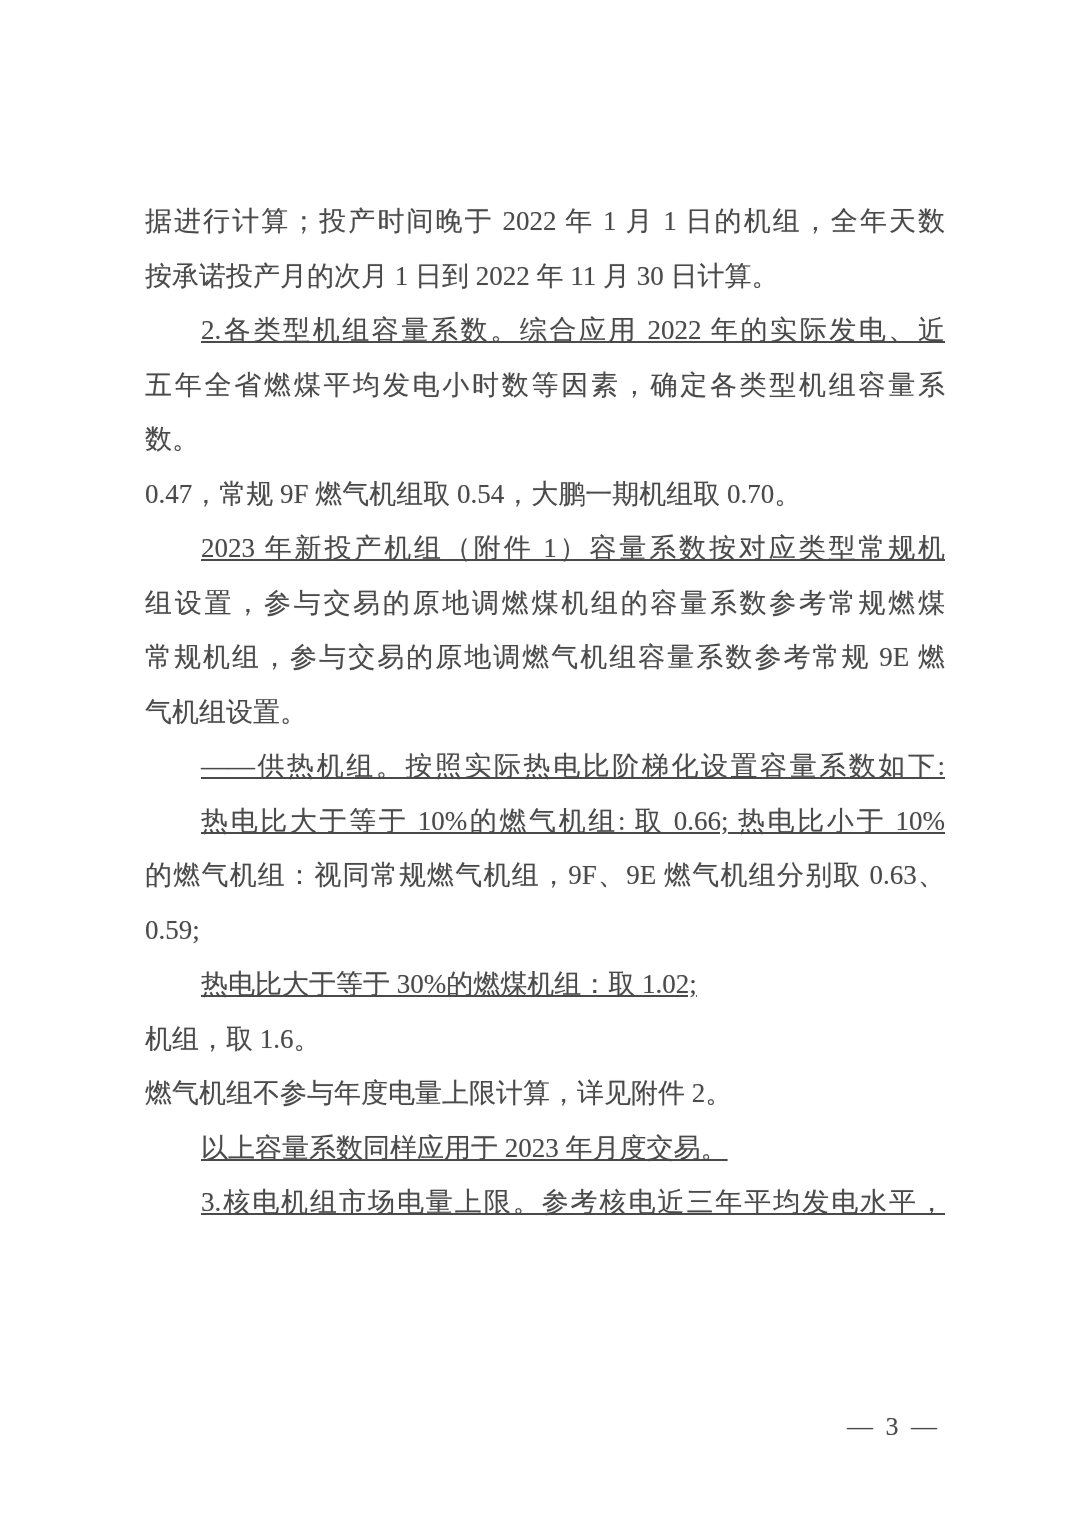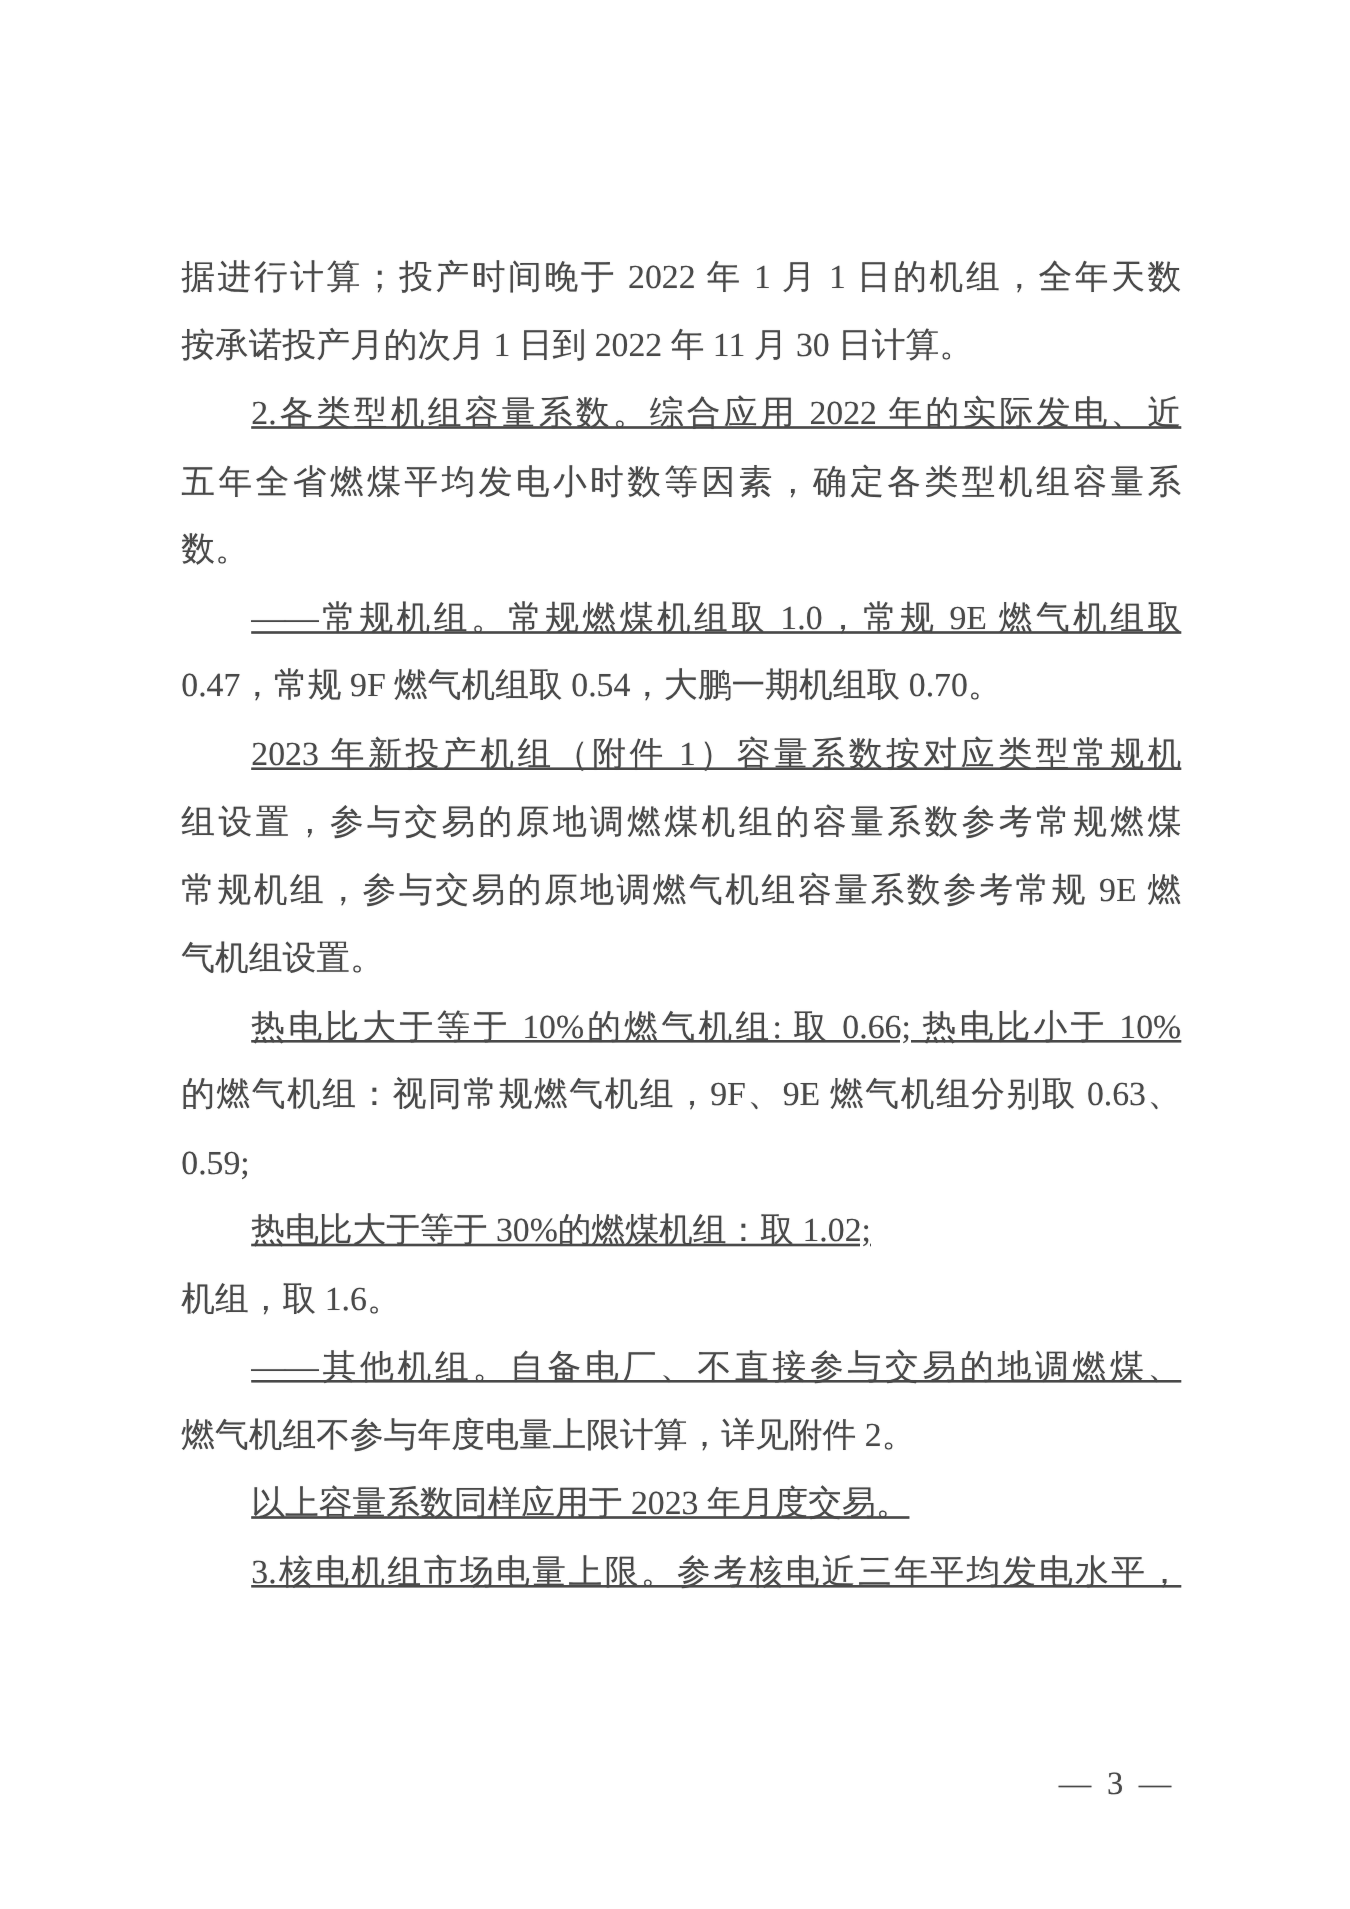--- a/index.html
+++ b/index.html
@@ -54,30 +54,29 @@
 </head>
 <body>
 
 <div class="page">
   <div class="body-text" id="body-text">
       <div class="line full">据进行计算；投产时间晚于 2022 年 1 月 1 日的机组，全年天数</div>
       <div class="line">按承诺投产月的次月 1 日到 2022 年 11 月 30 日计算。</div>
       <div class="line indent full">2.各类型机组容量系数。综合应用 2022 年的实际发电、近</div>
       <div class="line full">五年全省燃煤平均发电小时数等因素，确定各类型机组容量系</div>
       <div class="line">数。</div>
-      <div class="line indent full">——常规机组。常规燃煤机组取 1.0，常规 9E 燃气机组取</div>
       <div class="line">0.47，常规 9F 燃气机组取 0.54，大鹏一期机组取 0.70。</div>
       <div class="line indent full">2023 年新投产机组（附件 1）容量系数按对应类型常规机</div>
       <div class="line full">组设置，参与交易的原地调燃煤机组的容量系数参考常规燃煤</div>
       <div class="line full">常规机组，参与交易的原地调燃气机组容量系数参考常规 9E 燃</div>
       <div class="line">气机组设置。</div>
+      <div class="line indent full">——供热机组。按照实际热电比阶梯化设置容量系数如下:</div>
       <div class="line indent full">热电比大于等于 10%的燃气机组: 取 0.66; 热电比小于 10%</div>
       <div class="line full">的燃气机组：视同常规燃气机组，9F、9E 燃气机组分别取 0.63、</div>
       <div class="line">0.59;</div>
       <div class="line indent">热电比大于等于 30%的燃煤机组：取 1.02;</div>
       <div class="line">机组，取 1.6。</div>
-      <div class="line indent full">——其他机组。自备电厂、不直接参与交易的地调燃煤、</div>
       <div class="line">燃气机组不参与年度电量上限计算，详见附件 2。</div>
       <div class="line indent">以上容量系数同样应用于 2023 年月度交易。</div>
       <div class="line indent full">3.核电机组市场电量上限。参考核电近三年平均发电水平，</div>
     </div>
   <div class="page-number">— 3 —</div>
 </div>
 
 </body></html>

